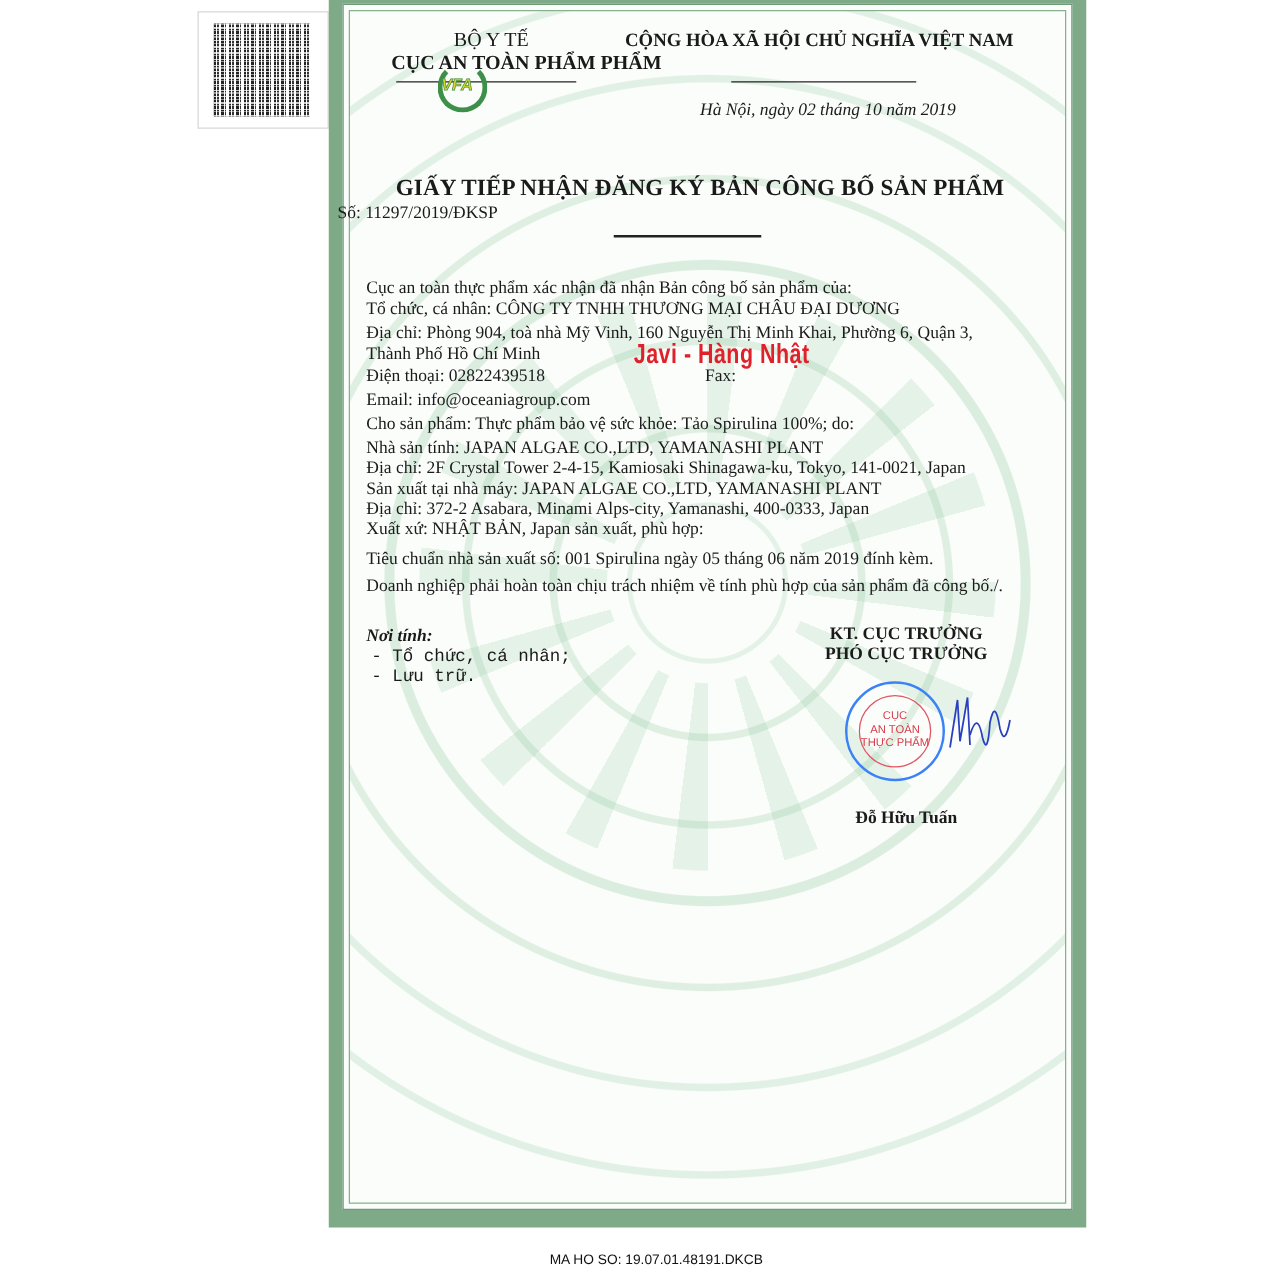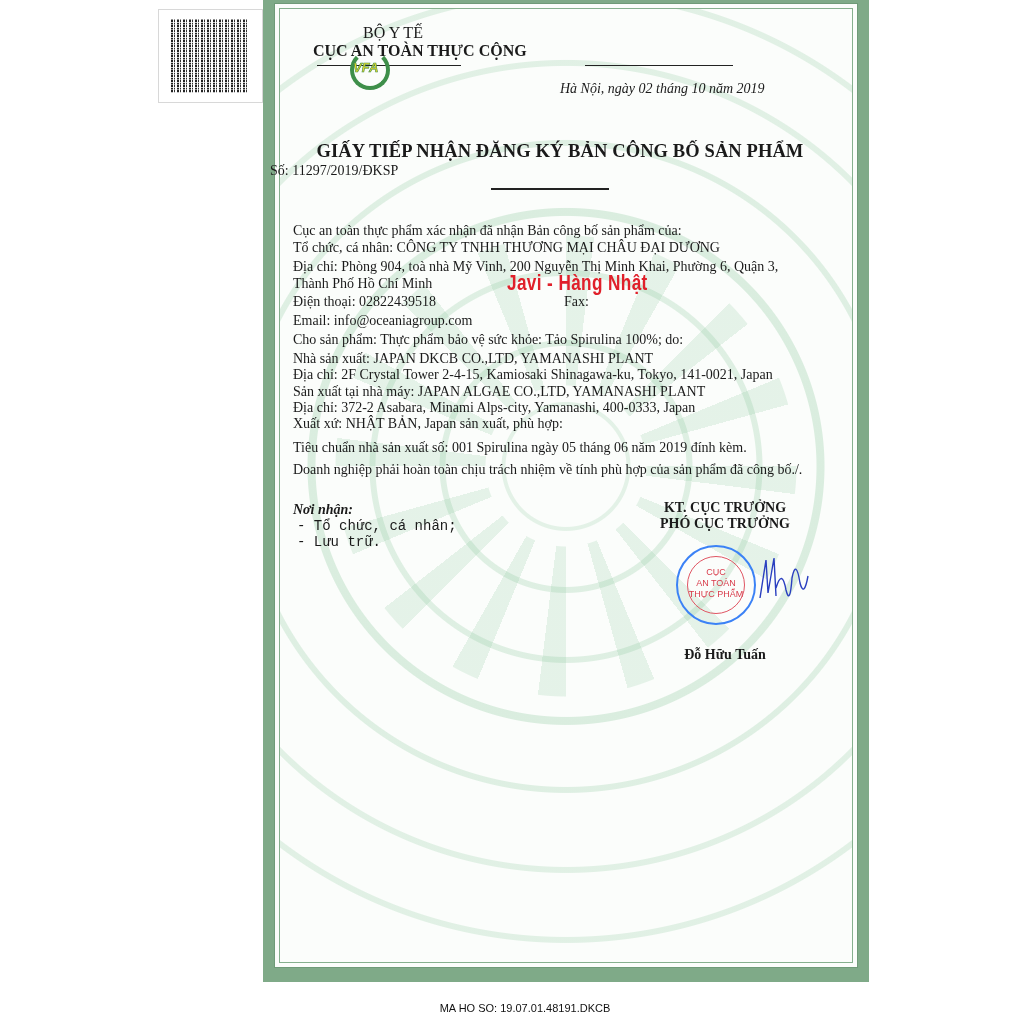--- a/index.html
+++ b/index.html
@@ -58,54 +58,55 @@
 <div class="frame">
   <div class="frame-inner">
     <div class="frame-inner2">
       <div class="sun"></div>
     </div>
   </div>
 </div>
 
 <div class="abs hdr-left">
   <div>BỘ Y TẾ</div>
-  <div class="l2">CỤC AN TOÀN THỰC CỘNG</div>
+  <div class="l2">CỤC AN TOÀN PHẨM PHẨM</div>
 </div>
 <div class="hdr-left-line"></div>
 <div class="logo"></div>
 <div class="logo-text">VFA</div>
 
 <div class="abs hdr-right">
+  <div class="l1">CỘNG HÒA XÃ HỘI CHỦ NGHĨA VIỆT NAM</div>
 </div>
 <div class="hdr-right-line"></div>
 <div class="abs date">Hà Nội, ngày 02 tháng 10 năm 2019</div>
 
 <div class="abs title">GIẤY TIẾP NHẬN ĐĂNG KÝ BẢN CÔNG BỐ SẢN PHẨM</div>
 <div class="abs docno">Số: 11297/2019/ĐKSP</div>
 <div class="docno-line"></div>
 
 <div class="abs body" style="top:223px">Cục an toàn thực phẩm xác nhận đã nhận Bản công bố sản phẩm của:</div>
 <div class="abs body" style="top:240px">Tổ chức, cá nhân: CÔNG TY TNHH THƯƠNG MẠI CHÂU ĐẠI DƯƠNG</div>
-<div class="abs body" style="top:259px">Địa chỉ: Phòng 904, toà nhà Mỹ Vinh, 200 Nguyễn Thị Minh Khai, Phường 6, Quận 3,</div>
+<div class="abs body" style="top:259px">Địa chỉ: Phòng 904, toà nhà Mỹ Vinh, 160 Nguyễn Thị Minh Khai, Phường 6, Quận 3,</div>
 <div class="abs body" style="top:276px">Thành Phố Hồ Chí Minh</div>
 <div class="abs body" style="top:294px">Điện thoại: 02822439518</div>
 <div class="abs body" style="top:294px; left:564px">Fax:</div>
 <div class="abs body" style="top:313px">Email: info@oceaniagroup.com</div>
 <div class="abs body" style="top:332px">Cho sản phẩm: Thực phẩm bảo vệ sức khỏe: Tảo Spirulina 100%; do:</div>
-<div class="abs body" style="top:351px">Nhà sản xuất: JAPAN DKCB CO.,LTD, YAMANASHI PLANT</div>
+<div class="abs body" style="top:351px">Nhà sản tính: JAPAN ALGAE CO.,LTD, YAMANASHI PLANT</div>
 <div class="abs body" style="top:367px">Địa chỉ: 2F Crystal Tower 2-4-15, Kamiosaki Shinagawa-ku, Tokyo, 141-0021, Japan</div>
 <div class="abs body" style="top:384px">Sản xuất tại nhà máy: JAPAN ALGAE CO.,LTD, YAMANASHI PLANT</div>
 <div class="abs body" style="top:400px">Địa chỉ: 372-2 Asabara, Minami Alps-city, Yamanashi, 400-0333, Japan</div>
 <div class="abs body" style="top:416px">Xuất xứ: NHẬT BẢN, Japan sản xuất, phù hợp:</div>
 <div class="abs body" style="top:440px">Tiêu chuẩn nhà sản xuất số: 001 Spirulina ngày 05 tháng 06 năm 2019 đính kèm.</div>
 <div class="abs body" style="top:462px">Doanh nghiệp phải hoàn toàn chịu trách nhiệm về tính phù hợp của sản phẩm đã công bố./.</div>
 
 <div class="stamp-text">Javi - Hàng Nhật</div>
 
-<div class="abs recv-title">Nơi nhận:</div>
+<div class="abs recv-title">Nơi tính:</div>
 <div class="abs recv-item" style="top:518px">- Tổ chức, cá nhân;</div>
 <div class="abs recv-item" style="top:534px">- Lưu trữ.</div>
 
 <div class="abs sign-title">
   <div>KT. CỤC TRƯỞNG</div>
   <div>PHÓ CỤC TRƯỞNG</div>
 </div>
 
 <div class="seal">
   <div class="seal-inner"></div>

